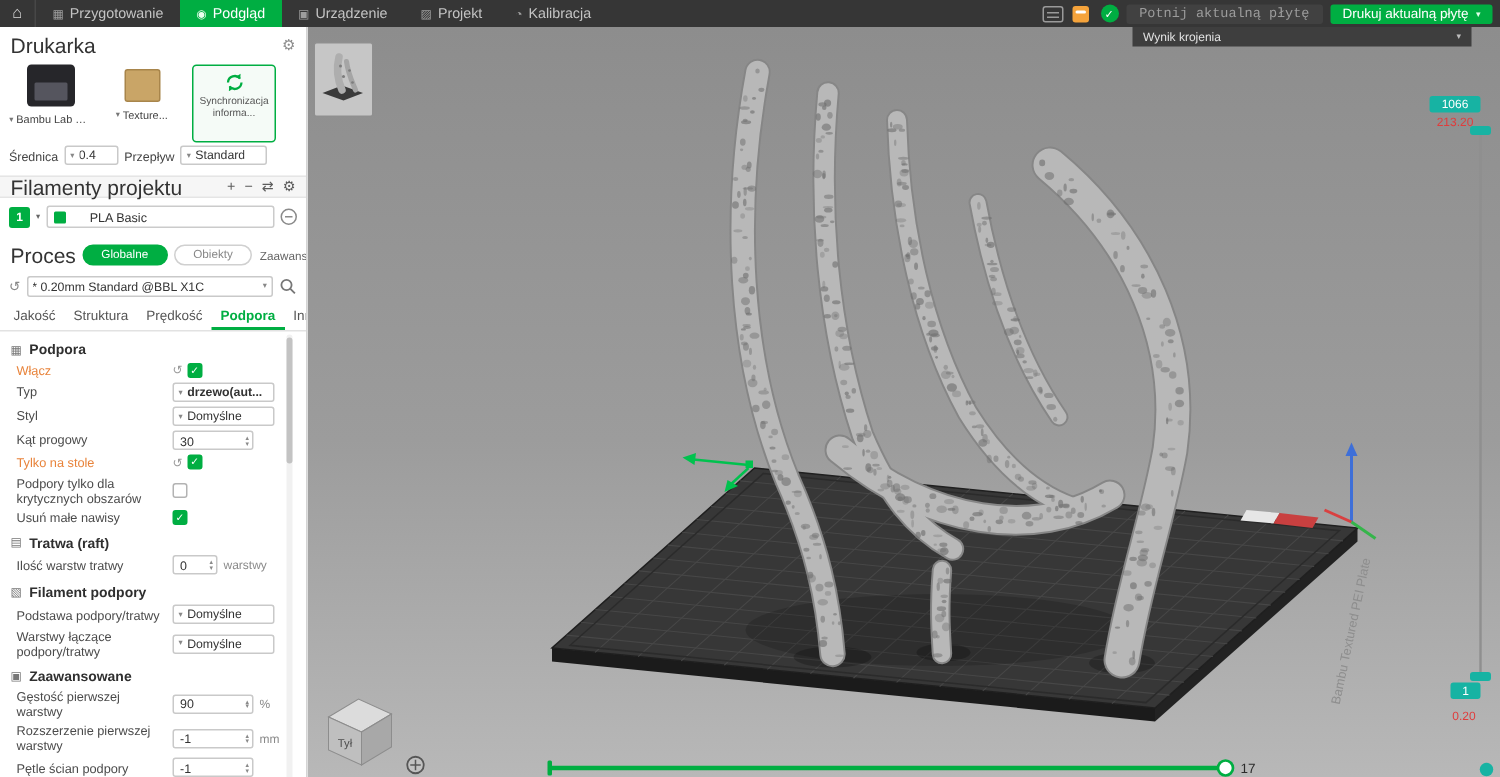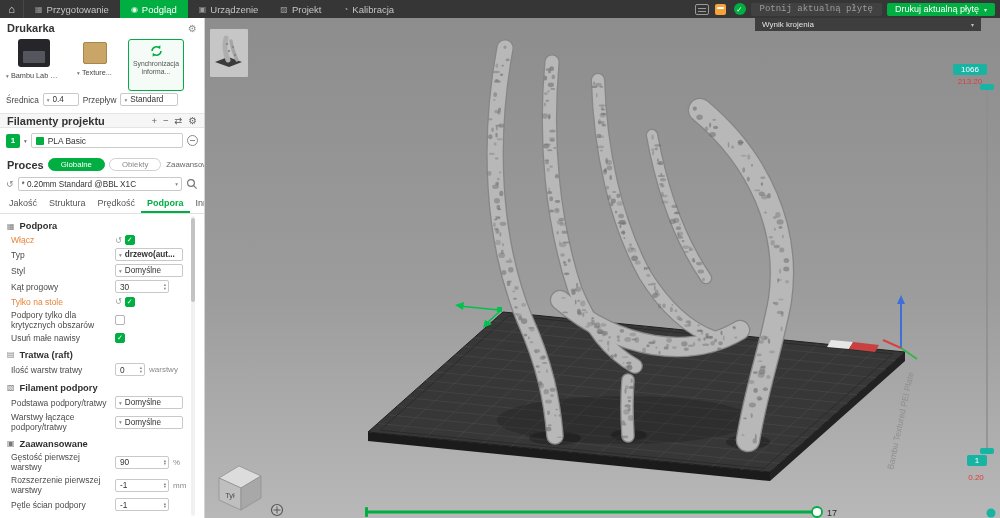--- a/index.html
+++ b/index.html
@@ -30,21 +30,21 @@
   .tb-slice{height:13px;background:#414141;border:none;border-radius:2px;color:#9c9c9c;
     font-size:9px;padding:0 9px;margin-right:5px;font-family:Liberation Mono, monospace}
   .tb-print{height:13px;background:#00ae42;border:none;border-radius:2px;color:#fff;
     font-size:9px;padding:0 8px;margin-right:5px;display:flex;align-items:center;gap:5px;font-family:inherit}
   .tb-print .car{font-size:6px;color:#dfffe9}
 
   
   #sidebar{position:absolute;top:18px;left:0;width:205px;bottom:0;background:#fff;
     border-right:1px solid #d4d4d4;z-index:20;overflow:hidden}
   .sec-head{display:flex;align-items:center;padding:4px 7px 2px}
-  .sec-title{font-size:11px;font-weight:bold;color:#333}
+  .sec-title{font-size:14px;font-weight:normal;color:#333}
   .gear{margin-left:auto;color:#8d8d8d;font-size:10px;cursor:default}
   .printer-cards{display:flex;align-items:flex-start;gap:6px;padding:3px 6px 0}
   .pcard{width:55px;display:flex;flex-direction:column;align-items:center}
   .pthumb{width:32px;height:28px;background:#26262a;border-radius:3px;position:relative}
   .pthumb .pscreen{position:absolute;left:5px;right:5px;bottom:4px;height:12px;background:#55555e;border-radius:1px}
   .platethumb{width:24px;height:22px;background:#c9a567;border:1px solid #a8854b;border-radius:2px;margin-top:3px}
   .pcap{display:flex;align-items:center;gap:2px;margin-top:4px;max-width:56px}
   .pcap .car{font-size:5.5px;color:#777}
   .pcap span:last-child{font-size:7.3px;color:#444;white-space:nowrap;overflow:hidden;text-overflow:ellipsis;max-width:50px}
   .sync-card{width:56px;height:52px;border:1px solid #00ae42;background:#f5fbf7;border-radius:3px;
@@ -61,21 +61,21 @@
   .mla{margin-left:auto}
   .sec-bar{display:flex;align-items:center;gap:6px;background:#f6f6f6;border-top:1px solid #e5e5e5;
     border-bottom:1px solid #e5e5e5;height:15px;padding:0 7px;margin-top:7px}
   .sec-bar .sec-title{margin-right:auto}
   .fic{color:#5c5c5c;font-size:9.5px;line-height:1;cursor:default}
   .fil-row{display:flex;align-items:center;gap:4px;padding:5px 6px 4px}
   .fidx{width:14px;height:14px;border-radius:2px;color:#fff;font-size:8px;font-weight:bold;
     display:flex;align-items:center;justify-content:center}
   .fcar{font-size:5.5px;color:#666}
   .fname{flex:1;height:15px;border:1px solid #cbcbcb;border-radius:2px;display:flex;align-items:center;
-    gap:4px;padding:0 4px}
+    gap:16px;padding:0 4px}
   .fchip{width:8px;height:8px;border-radius:1px}
   .fname span:last-child{font-size:8.4px;color:#333}
   .fedit{width:11px;height:11px;border:1.2px solid #8a8a8a;border-radius:50%;position:relative}
   .fedit::after{content:"";position:absolute;left:2px;right:2px;top:3.6px;height:1.2px;background:#8a8a8a}
   .proc-row{display:flex;align-items:center;gap:4px;padding:6px 7px 2px}
   .pill{font-size:7.8px;color:#888;background:#fff;border:1px solid #d0d0d0;border-radius:8px;
     padding:1px 12px;line-height:1.2;white-space:nowrap}
   .pill.on{background:#00ae42;border-color:#00ae42;color:#fff}
   .advl{font-size:7.8px;color:#666;margin-left:1px;white-space:nowrap}
   .toggle{width:20px;height:10px;border-radius:5px;background:#00ae42;position:relative;flex:none}

